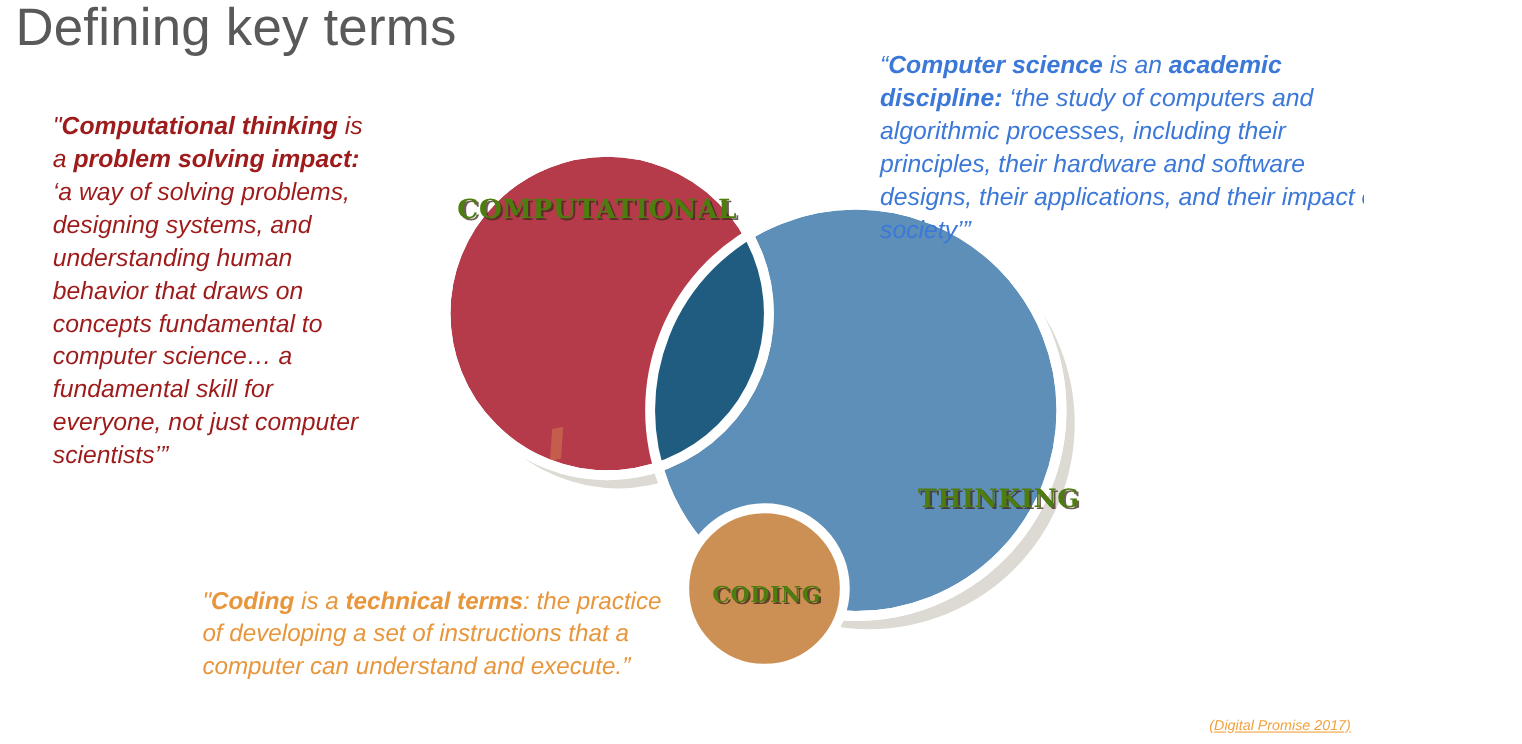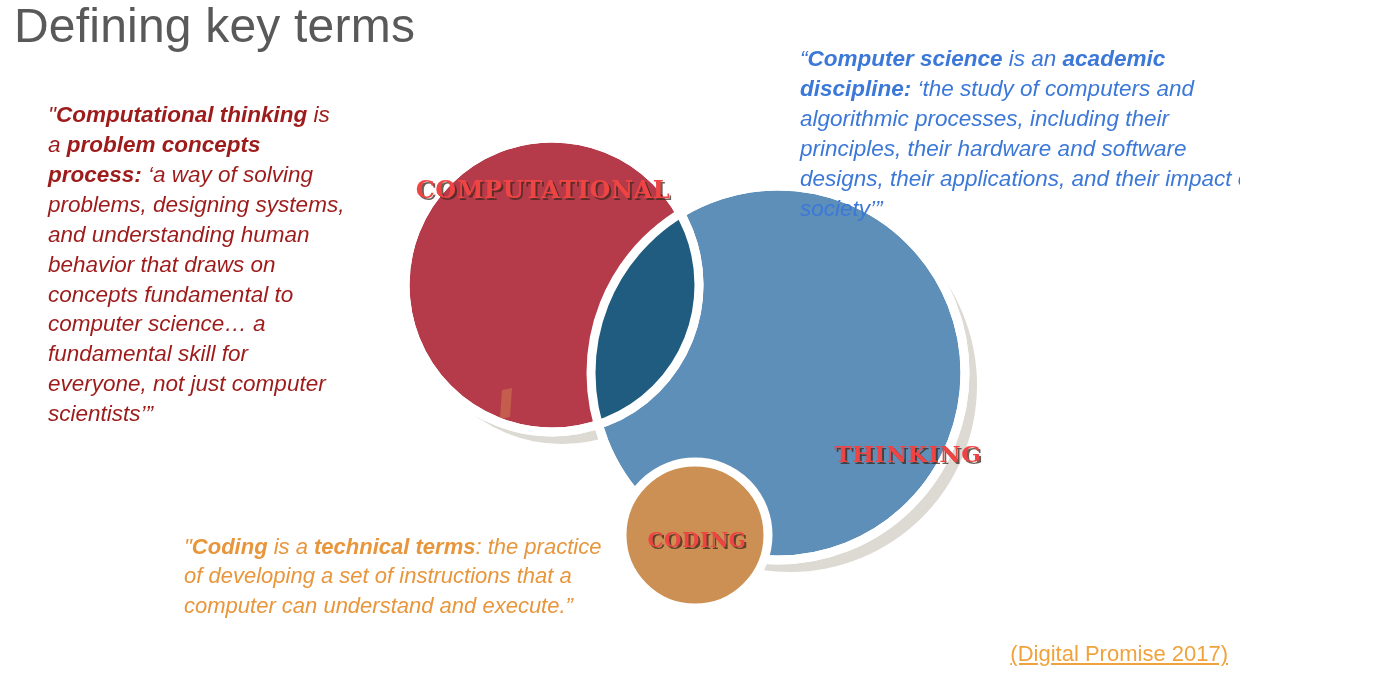--- a/index.html
+++ b/index.html
@@ -37,21 +37,21 @@
     top: 55px;
     width: 720px;
     height: 620px;
   }
 
   
   .venn-label {
     position: absolute;
     font-family: "DejaVu Serif", serif;
     font-weight: bold;
-    color: #ef4444;
+    color: #4d7c0f;
     text-align: center;
     line-height: 1.22;
     text-shadow: 2px 2px 0 rgba(60,40,30,0.75);
     letter-spacing: 0.6px;
     pointer-events: none;
   }
   #label-ct {
     left: 398px;
     top: 175px;
     width: 290px;
@@ -109,24 +109,25 @@
   #citations {
     position: absolute;
     right: 12px;
     bottom: 6px;
     text-align: right;
     line-height: 1.45;
   }
   #citations a,
   #citations .cite {
     display: block;
-    font-size: 22px;
+    font-size: 13px;
     color: #F0A33C;
     text-decoration: underline;
     cursor: pointer;
+    font-style: italic;
   }
 </style>
 </head>
 <body>
 
 <div id="slide">
 
   <div id="page-title">Defining key terms</div>
 
   <svg id="venn" viewBox="0 0 720 620">
@@ -183,21 +184,21 @@
   <div class="venn-label" id="label-cs">
     <br>
     <span>THINKING</span>
   </div>
 
   <div class="venn-label" id="label-coding">
     <span>CODING</span>
   </div>
 
   <div class="quote" id="quote-ct">
-    <span>"</span><b>Computational thinking</b><span> is a </span><b>problem concepts process:</b><span>  ‘a way of solving problems, designing systems, and understanding human behavior that draws on concepts fundamental to computer science… a fundamental skill for everyone, not just computer scientists’”</span>
+    <span>"</span><b>Computational thinking</b><span> is a </span><b>problem solving impact:</b><span>  ‘a way of solving problems, designing systems, and understanding human behavior that draws on concepts fundamental to computer science… a fundamental skill for everyone, not just computer scientists’”</span>
   </div>
 
   <div class="quote" id="quote-cs">
     <span>“</span><b>Computer science</b><span> is an </span><b>academic discipline:</b><span>  ‘the study of computers and algorithmic processes, including their principles, their hardware and software designs, their applications, and their impact on society’”</span>
   </div>
 
   <div class="quote" id="quote-coding">
     <span>"</span><b>Coding</b><span> is a </span><b>technical terms</b><span>:  the practice of developing a set of instructions that a computer can understand and execute.”</span>
   </div>
 

